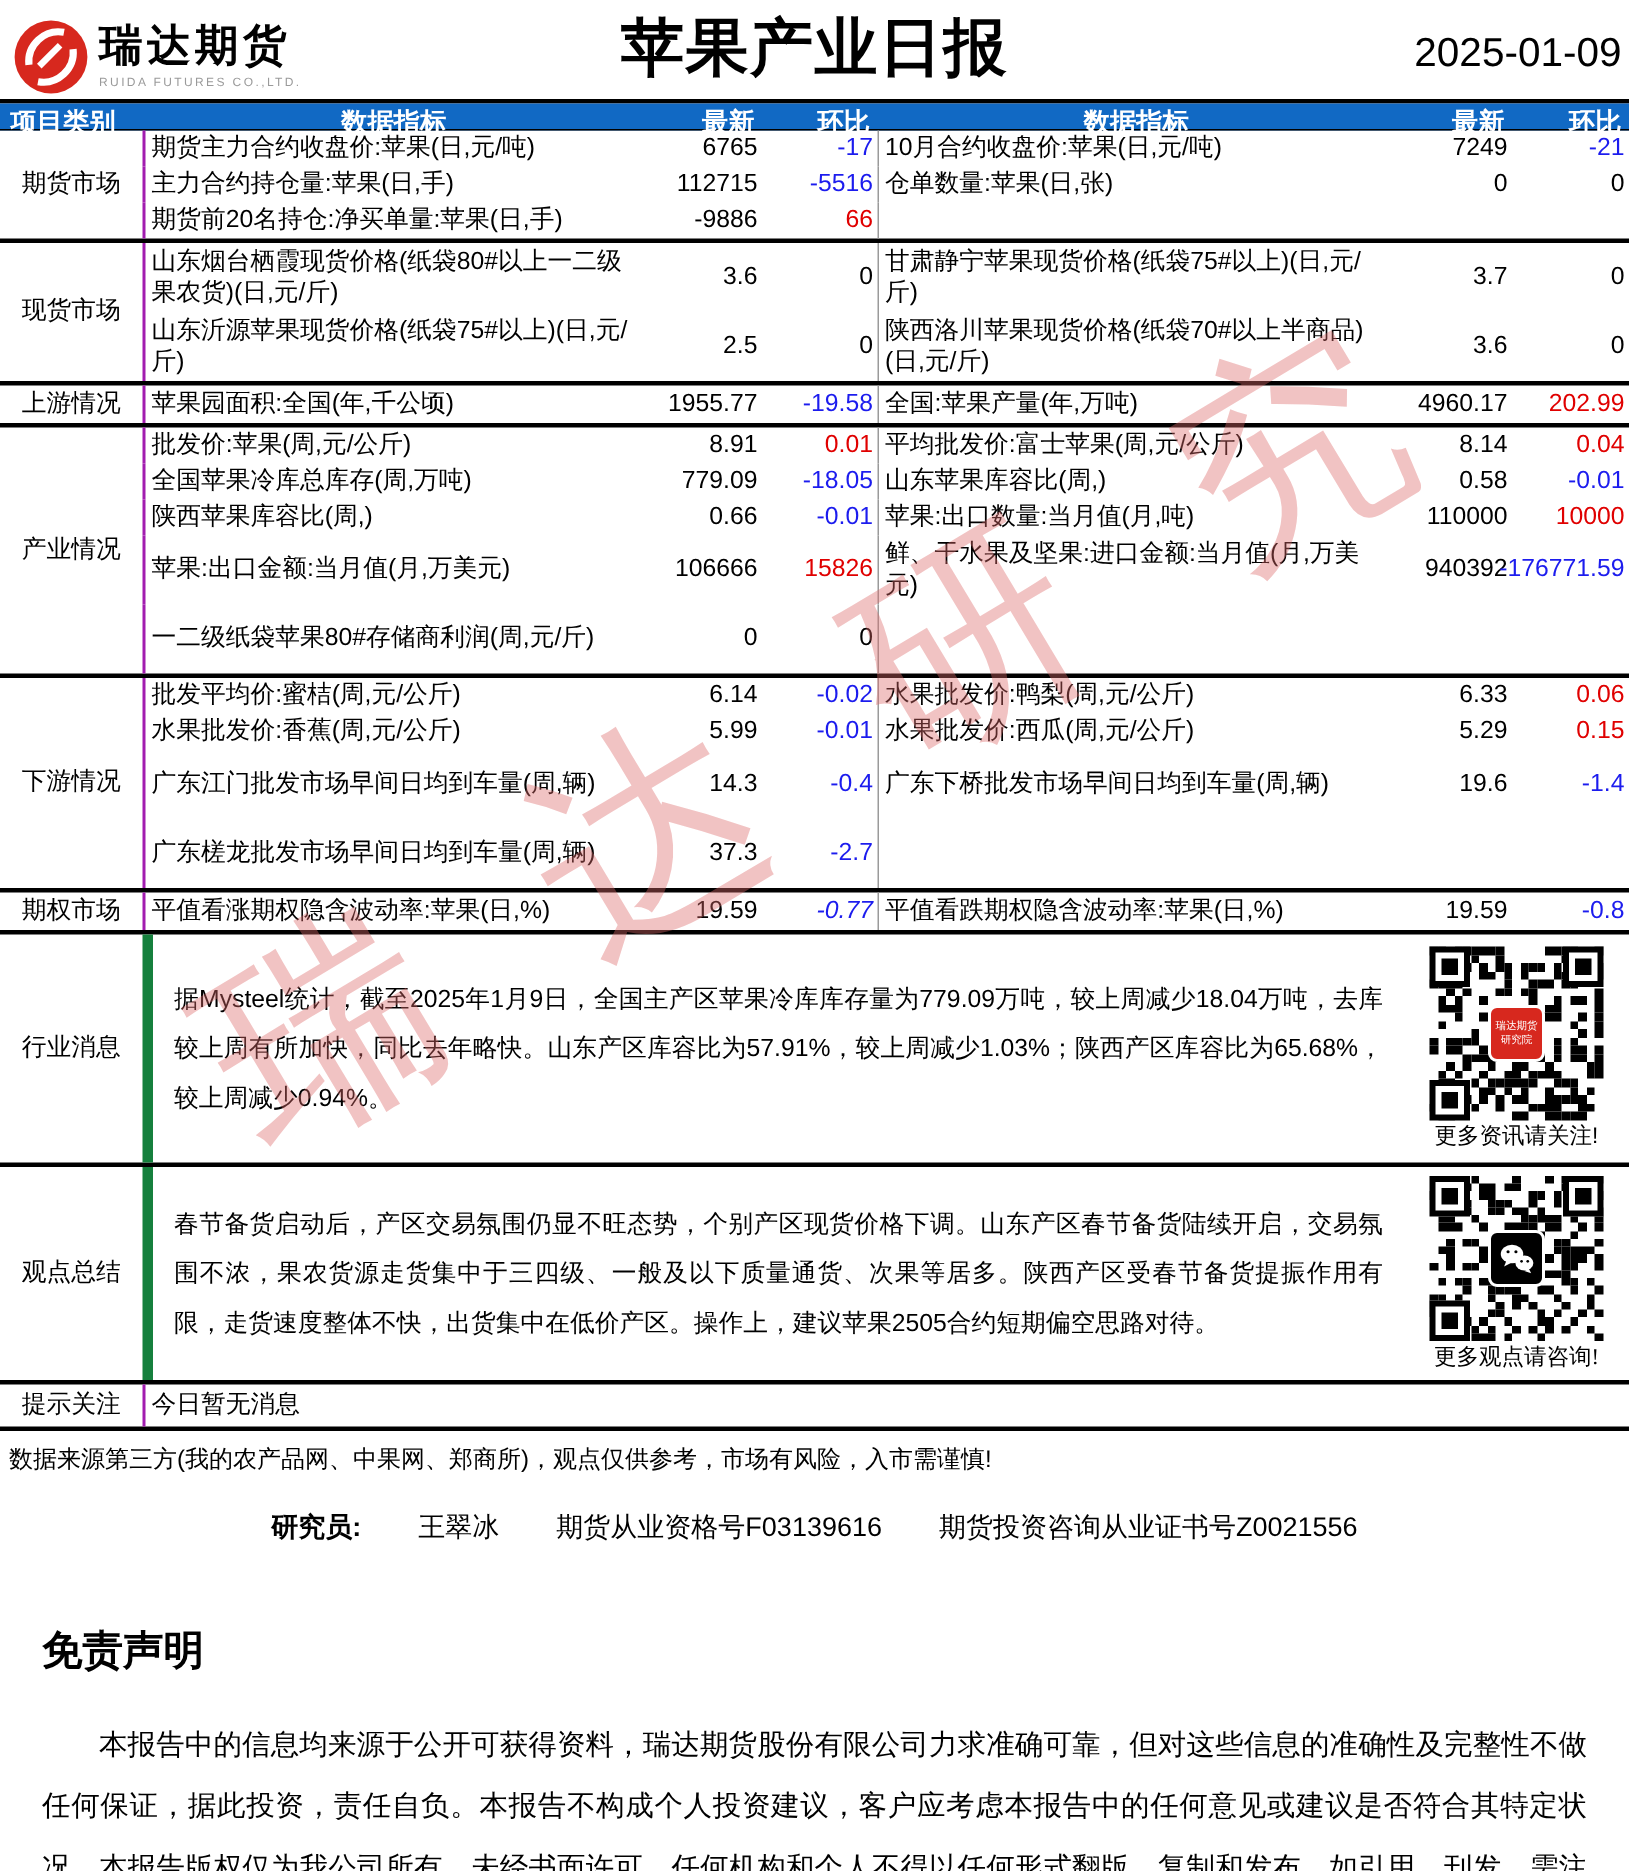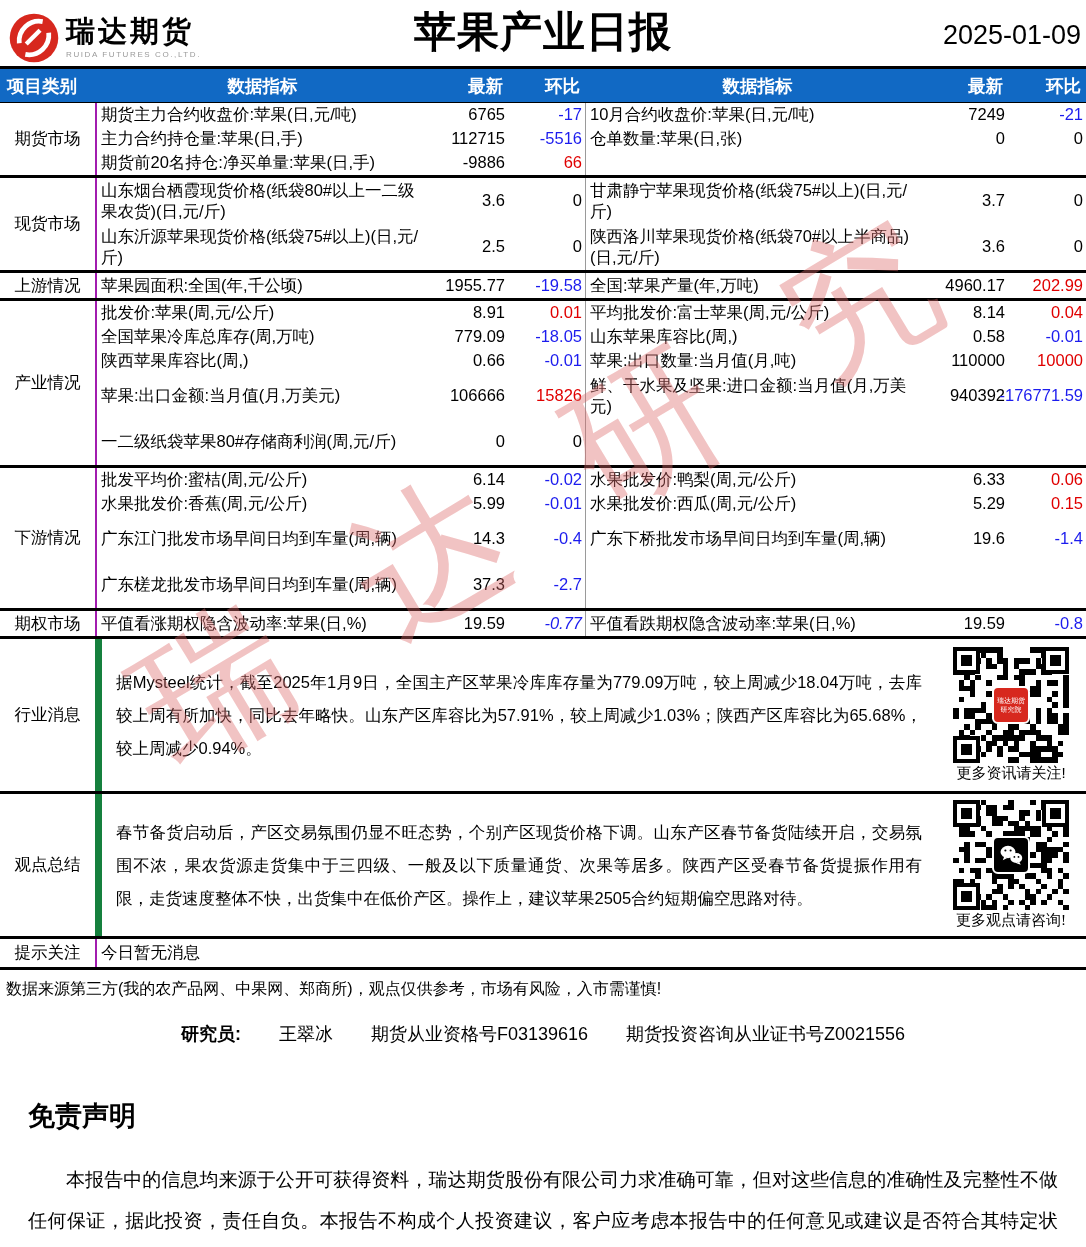--- a/index.html
+++ b/index.html
@@ -15,21 +15,21 @@
   .logo svg { width: 52px; height: 52px; }
   .logo-cn { font-size: 29px; font-weight: bold; letter-spacing: 3px; line-height: 1; }
   .logo-en { font-size: 8px; color: #9a9a9a; letter-spacing: 1.6px; margin-top: 4px; }
   .report-title { position: absolute; left: 0; right: 0; top: 4px; text-align: center;
     font-size: 42px; font-weight: bold; letter-spacing: 1px; }
   .report-date { position: absolute; right: 5px; top: 20px; font-size: 27px; }
   
   .rpt { border-top: 3px solid #000; }
   .thead { display: grid; grid-template-columns: 95px 335px 78px 77px 345px 78px 78px;
     background: #1169c4; color: #fff; font-weight: bold; font-size: 17.5px;
-    height: 34px; align-items: center; border-bottom: 1px solid #000; }
+    height: 18px; align-items: center; border-bottom: 1px solid #000; }
   .thead .h-cat { padding-left: 7px; }
   .thead .h-ind { text-align: center; }
   .thead .h-num { text-align: right; padding-right: 5px; }
   .group { display: grid; grid-template-columns: 95px 335px 78px 77px 345px 78px 78px;
     border-bottom: 3px solid #000; font-size: 16.5px; position: relative; }
   .group.wide { grid-template-columns: 95px 841px 150px; }
   .group.notice-g { grid-template-columns: 95px 991px; }
   .c { display: flex; align-items: center; padding: 1px 4px; line-height: 1.3; }
   .cat { grid-column: 1; justify-content: center; text-align: center; }
   .ind { border-left: 2px solid #a21caf; }

